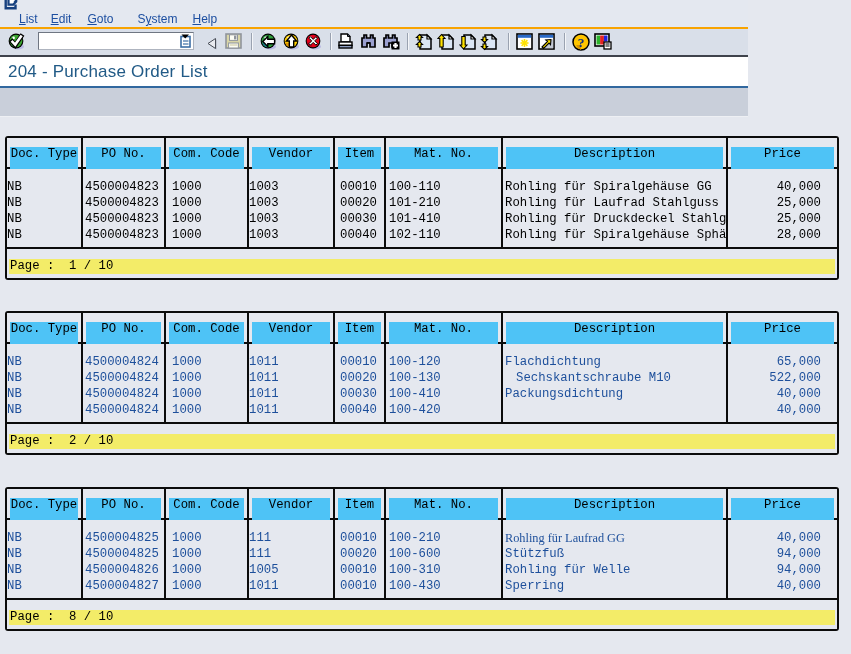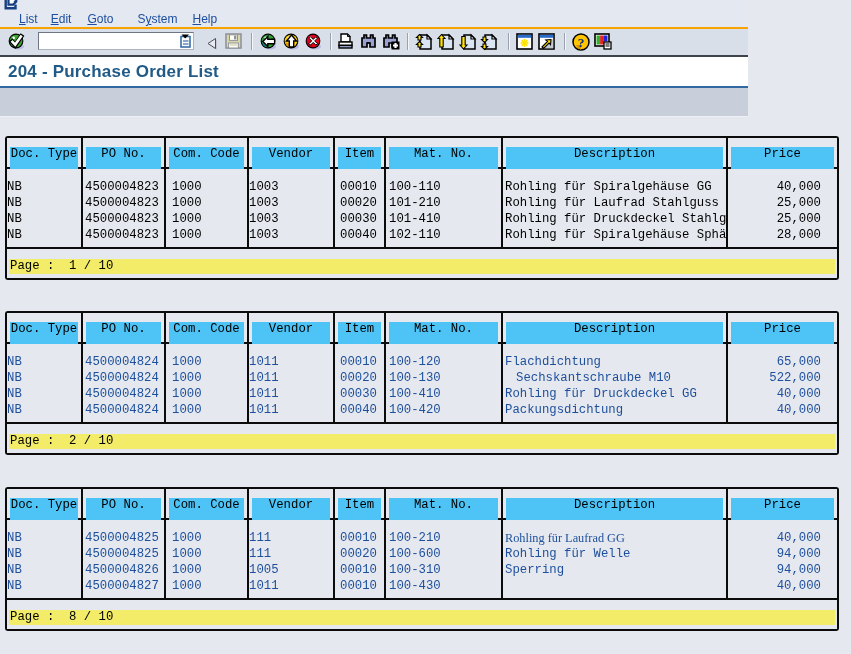--- a/index.html
+++ b/index.html
@@ -18,21 +18,21 @@
   .orange-rule { height:2px; background:#f8a300; }
   .toolbar { height:28px; background:#d9dfe9; border-bottom:2px solid #3f434c; position:relative; }
   .toolbar .tb { position:absolute; top:4px; }
   .tb-sep { position:absolute; top:4px; height:17px; width:0; border-left:1px solid #9aa2b0; border-right:1px solid #f4f6f9; }
   .cmd-field { position:absolute; left:38px; top:3px; width:156px; height:18px; background:#ffffff; border:1px solid; border-color:#6f7682 #aeb4bf #aeb4bf #6f7682; }
   .cmd-input { position:absolute; left:1px; top:1px; width:138px; height:14px; border:0; outline:0; font:12px "Liberation Sans",sans-serif; background:transparent; }
   .cmd-drop { position:absolute; right:1px; top:1px; width:14px; height:14px; }
 
   
   .title-band { height:29px; background:#ffffff; display:flex; align-items:center; }
-  .title-band h1 { font-size:17px; font-weight:bold; color:#215a86; margin-left:8px; letter-spacing:0.2px; }
+  .title-band h1 { font-size:17px; font-weight:normal; color:#215a86; margin-left:8px; letter-spacing:0.2px; }
   .navy-rule { height:2px; background:#31689f; }
   .gray-band { height:29px; background:#c9cfda; border-bottom:1px solid #eef0f4; }
 
   
   .po-table { position:absolute; left:5px; width:834px; background:#0b0b0b; padding:2px; display:flex; flex-direction:column; row-gap:2px; font-family:"Liberation Mono", monospace; border-radius:3px; }
   .trow { display:grid; grid-template-columns:74px 81px 81px 84px 49px 115px 223px 109px; column-gap:2px; background:#0b0b0b; }
   .trow > div { background:#e5e8ef; }
   .thead > div { height:29px; padding-top:9px; }
   .hl { display:block; height:30px; margin:0 3px; background:#4ec3f6; text-align:center; font-size:12.3px; line-height:15px; color:#000; white-space:pre; overflow:hidden; }
   .tbody > div { padding-top:10px; padding-bottom:4px; }
@@ -360,21 +360,20 @@
         </div>
         <div class="c5">
           <div class="ln" style="color: rgb(29, 79, 155);">100-120</div>
           <div class="ln" style="color: rgb(29, 79, 155);">100-130</div>
           <div class="ln" style="color: rgb(29, 79, 155);">100-410</div>
           <div class="ln" style="color: rgb(29, 79, 155);">100-420</div>
         </div>
         <div class="c6">
           <div class="ln" style="color: rgb(29, 79, 155);">Flachdichtung</div>
           <div class="ln" style="color: rgb(29, 79, 155); padding-left: 13px;">Sechskantschraube M10</div>
-          <div class="ln" style="color: rgb(29, 79, 155);">Rohling für Druckdeckel GG</div>
           <div class="ln" style="color: rgb(29, 79, 155);">Packungsdichtung</div>
         </div>
         <div class="c7">
           <div class="ln" style="color: rgb(29, 79, 155);">65,000</div>
           <div class="ln" style="color: rgb(29, 79, 155);">522,000</div>
           <div class="ln" style="color: rgb(29, 79, 155);">40,000</div>
           <div class="ln" style="color: rgb(29, 79, 155);">40,000</div>
         </div>
       </div>
       <div class="pagerow">
@@ -440,20 +439,21 @@
           <div class="ln" style="color: rgb(29, 79, 155);">00010</div>
         </div>
         <div class="c5">
           <div class="ln" style="color: rgb(29, 79, 155);">100-210</div>
           <div class="ln" style="color: rgb(29, 79, 155);">100-600</div>
           <div class="ln" style="color: rgb(29, 79, 155);">100-310</div>
           <div class="ln" style="color: rgb(29, 79, 155);">100-430</div>
         </div>
         <div class="c6">
           <div class="ln" style="color: rgb(29, 79, 155); font-family: Liberation Serif, serif;">Rohling für Laufrad GG</div>
+          <div class="ln" style="color: rgb(29, 79, 155);">Stützfuß</div>
           <div class="ln" style="color: rgb(29, 79, 155);">Rohling für Welle</div>
           <div class="ln" style="color: rgb(29, 79, 155);">Sperring</div>
         </div>
         <div class="c7">
           <div class="ln" style="color: rgb(29, 79, 155);">40,000</div>
           <div class="ln" style="color: rgb(29, 79, 155);">94,000</div>
           <div class="ln" style="color: rgb(29, 79, 155);">94,000</div>
           <div class="ln" style="color: rgb(29, 79, 155);">40,000</div>
         </div>
       </div>

